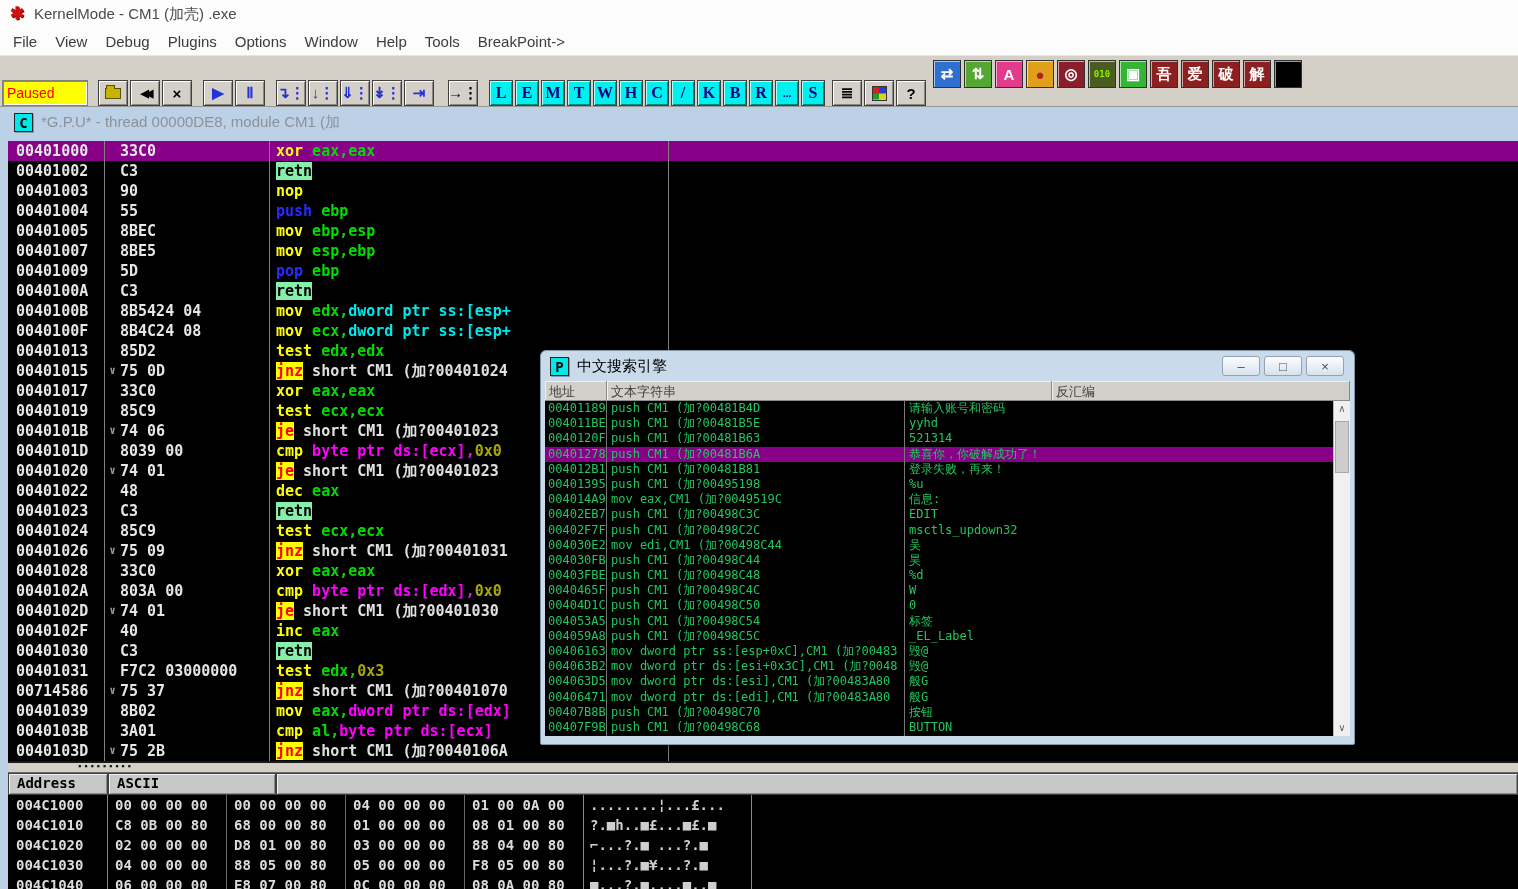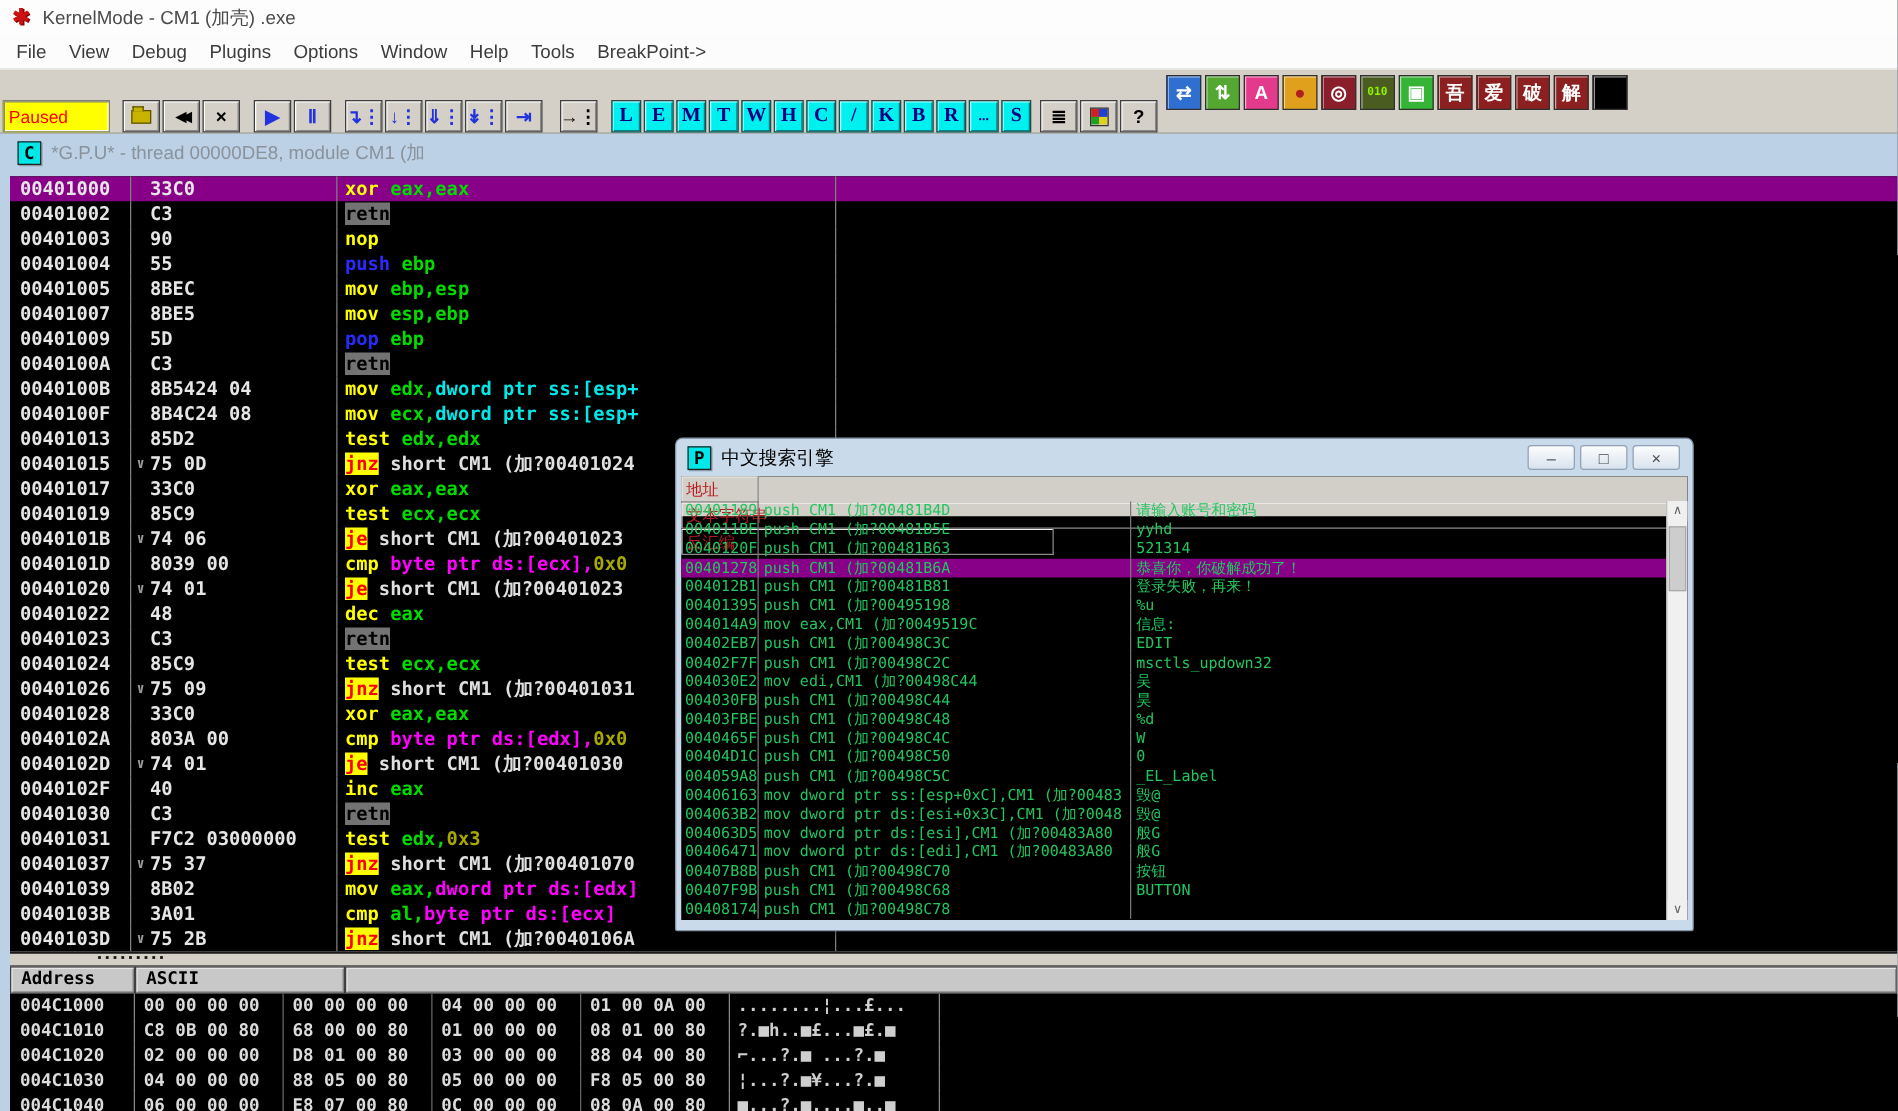--- a/index.html
+++ b/index.html
@@ -54,21 +54,21 @@
   .disasm { position:absolute; left:8px; top:34px; width:1510px; height:620px; background:#000;
             font-family:"DejaVu Sans Mono", monospace; font-weight:bold; font-size:15px; overflow:hidden; }
   .drow { height:20px; line-height:20px; display:flex; white-space:pre; }
   .drow.sel { background:#870087; }
   .dcol-a { width:97px; padding-left:8px; color:#e6e6e6; border-right:1px solid #808080; }
   .dcol-b { width:165px; color:#e6e6e6; border-right:1px solid #808080; display:flex; }
   .jmark { width:15px; color:#999; font-size:11px; text-align:center; }
   .dcol-i { width:399px; padding-left:6px; border-right:1px solid #808080; overflow:hidden; }
   .tk-y{color:#ffff00} .tk-g{color:#00dc00} .tk-c{color:#00e8e8} .tk-m{color:#ff00ff}
   .tk-b{color:#2a2aff} .tk-o{color:#a8a800} .tk-w{color:#e0e0e0}
-  .tk-j{color:#ff0000;background:#ffff00} .tk-r{color:#000;background:#737373}
+  .tk-j{color:#ff0000;background:#ffff00} .tk-r{color:#000;background:#86efac}
 
   
   .splitter { position:absolute; left:8px; top:654px; width:1510px; height:12px; background:#d4d0c8;
               border-top:2px solid #1a1a1a; border-bottom:1px solid #6a6a6a; }
   .splitter span { position:absolute; left:70px; top:-2px; color:#111; font-size:9px; letter-spacing:3px; }
 
   
   .dump-header { position:absolute; left:8px; top:666px; width:1510px; height:22px; background:#c8c8c8; display:flex;
                  font-family:"DejaVu Sans Mono", monospace; font-weight:bold; font-size:14px; }
   .hcell { border:1px solid #404040; box-shadow:inset 1px 1px 0 #f0f0f0, inset -1px -1px 0 #8a8a8a;
@@ -87,21 +87,21 @@
   .popup { position:absolute; left:540px; top:243px; width:815px; height:395px;
            background:#c9daea; border:1px solid #8296a8; border-radius:6px 6px 2px 2px;
            box-shadow:2px 3px 8px rgba(0,0,0,.35); }
   .popup-titlebar { height:30px; display:flex; align-items:center; padding-left:9px; position:relative; }
   .popup-title { color:#000000; font-size:15px; }
   .winbtns { position:absolute; right:10px; top:5px; display:flex; }
   .winbtn { width:38px; height:20px; margin-left:4px; background:linear-gradient(#fdfdfd,#d7e2ee);
             border:1px solid #93a3b5; border-radius:3px; color:#4a4a4a; font-size:13px;
             display:flex; align-items:center; justify-content:center; cursor:default; }
   .popup-inner { position:absolute; left:4px; right:4px; top:30px; bottom:8px; background:#000; overflow:hidden; }
-  .pheader { height:32px; background:#d2cfc9; display:flex; font-size:13px; color:#b91c1c;flex-direction:column; }
+  .pheader { height:20px; background:#d2cfc9; display:flex; font-size:13px; color:#404040; }
   .pcell { border-right:1px solid #8a8a8a; border-bottom:1px solid #8a8a8a; padding:2px 0 0 4px;
            box-shadow:inset 1px 1px 0 #f2f0ec; }
   .pcell.pa { width:62px; } .pcell.pd { width:298px; } .pcell.pt { flex:1; }
   .plist { position:absolute; left:0; right:17px; top:20px; bottom:0; overflow:hidden;
            font-family:"DejaVu Sans Mono", monospace; font-size:12px; color:#22c55e; }
   .prow { height:15.2px; line-height:15.2px; display:flex; white-space:pre; }
   .prow.sel { background:#870087; }
   .pcol-a { width:62px; padding-left:3px; border-right:1px solid #777; overflow:hidden; }
   .pcol-d { width:298px; padding-left:4px; border-right:1px solid #777; overflow:hidden; }
   .pcol-t { flex:1; padding-left:4px; overflow:hidden; }
@@ -221,21 +221,21 @@
         <div class="drow"><span class="dcol-a">00401022</span><span class="dcol-b"><span class="jmark"></span><span>48</span></span><span class="dcol-i"><span class="tk-y">dec</span><span class="tk-g"> eax</span></span><span></span></div>
         <div class="drow"><span class="dcol-a">00401023</span><span class="dcol-b"><span class="jmark"></span><span>C3</span></span><span class="dcol-i"><span class="tk-r">retn</span></span><span></span></div>
         <div class="drow"><span class="dcol-a">00401024</span><span class="dcol-b"><span class="jmark"></span><span>85C9</span></span><span class="dcol-i"><span class="tk-y">test</span><span class="tk-g"> ecx,ecx</span></span><span></span></div>
         <div class="drow"><span class="dcol-a">00401026</span><span class="dcol-b"><span class="jmark">∨</span><span>75 09</span></span><span class="dcol-i"><span class="tk-j">jnz</span><span class="tk-w"> short CM1 (加?00401031</span></span><span></span></div>
         <div class="drow"><span class="dcol-a">00401028</span><span class="dcol-b"><span class="jmark"></span><span>33C0</span></span><span class="dcol-i"><span class="tk-y">xor</span><span class="tk-g"> eax,eax</span></span><span></span></div>
         <div class="drow"><span class="dcol-a">0040102A</span><span class="dcol-b"><span class="jmark"></span><span>803A 00</span></span><span class="dcol-i"><span class="tk-y">cmp</span><span class="tk-m"> byte ptr ds:[edx],</span><span class="tk-o">0x0</span></span><span></span></div>
         <div class="drow"><span class="dcol-a">0040102D</span><span class="dcol-b"><span class="jmark">∨</span><span>74 01</span></span><span class="dcol-i"><span class="tk-j">je</span><span class="tk-w"> short CM1 (加?00401030</span></span><span></span></div>
         <div class="drow"><span class="dcol-a">0040102F</span><span class="dcol-b"><span class="jmark"></span><span>40</span></span><span class="dcol-i"><span class="tk-y">inc</span><span class="tk-g"> eax</span></span><span></span></div>
         <div class="drow"><span class="dcol-a">00401030</span><span class="dcol-b"><span class="jmark"></span><span>C3</span></span><span class="dcol-i"><span class="tk-r">retn</span></span><span></span></div>
         <div class="drow"><span class="dcol-a">00401031</span><span class="dcol-b"><span class="jmark"></span><span>F7C2 03000000</span></span><span class="dcol-i"><span class="tk-y">test</span><span class="tk-g"> edx,</span><span class="tk-o">0x3</span></span><span></span></div>
-        <div class="drow"><span class="dcol-a">00401037</span><span class="dcol-b"><span class="jmark">∨</span><span>75 37</span></span><span class="dcol-i"><span class="tk-j">jnz</span><span class="tk-w"> short CM1 (加?00401070</span></span><span></span></div>
+        <div class="drow"><span class="dcol-a">00714586</span><span class="dcol-b"><span class="jmark">∨</span><span>75 37</span></span><span class="dcol-i"><span class="tk-j">jnz</span><span class="tk-w"> short CM1 (加?00401070</span></span><span></span></div>
         <div class="drow"><span class="dcol-a">00401039</span><span class="dcol-b"><span class="jmark"></span><span>8B02</span></span><span class="dcol-i"><span class="tk-y">mov</span><span class="tk-g"> eax,</span><span class="tk-m">dword ptr ds:[edx]</span></span><span></span></div>
         <div class="drow"><span class="dcol-a">0040103B</span><span class="dcol-b"><span class="jmark"></span><span>3A01</span></span><span class="dcol-i"><span class="tk-y">cmp</span><span class="tk-g"> al,</span><span class="tk-m">byte ptr ds:[ecx]</span></span><span></span></div>
         <div class="drow"><span class="dcol-a">0040103D</span><span class="dcol-b"><span class="jmark">∨</span><span>75 2B</span></span><span class="dcol-i"><span class="tk-j">jnz</span><span class="tk-w"> short CM1 (加?0040106A</span></span><span></span></div>
       </div>
 
     <div class="splitter">
         <span>▪▪▪▪▪▪▪▪▪</span>
       </div>
 
     <div class="dump-header">
@@ -276,20 +276,21 @@
             <div class="prow"><span class="pcol-a">004012B1</span><span class="pcol-d">push CM1 (加?00481B81</span><span class="pcol-t">登录失败，再来！</span></div>
             <div class="prow"><span class="pcol-a">00401395</span><span class="pcol-d">push CM1 (加?00495198</span><span class="pcol-t">%u</span></div>
             <div class="prow"><span class="pcol-a">004014A9</span><span class="pcol-d">mov eax,CM1 (加?0049519C</span><span class="pcol-t">信息:</span></div>
             <div class="prow"><span class="pcol-a">00402EB7</span><span class="pcol-d">push CM1 (加?00498C3C</span><span class="pcol-t">EDIT</span></div>
             <div class="prow"><span class="pcol-a">00402F7F</span><span class="pcol-d">push CM1 (加?00498C2C</span><span class="pcol-t">msctls_updown32</span></div>
             <div class="prow"><span class="pcol-a">004030E2</span><span class="pcol-d">mov edi,CM1 (加?00498C44</span><span class="pcol-t">吴</span></div>
             <div class="prow"><span class="pcol-a">004030FB</span><span class="pcol-d">push CM1 (加?00498C44</span><span class="pcol-t">昊</span></div>
             <div class="prow"><span class="pcol-a">00403FBE</span><span class="pcol-d">push CM1 (加?00498C48</span><span class="pcol-t">%d</span></div>
             <div class="prow"><span class="pcol-a">0040465F</span><span class="pcol-d">push CM1 (加?00498C4C</span><span class="pcol-t">W</span></div>
             <div class="prow"><span class="pcol-a">00404D1C</span><span class="pcol-d">push CM1 (加?00498C50</span><span class="pcol-t">0</span></div>
+            <div class="prow"><span class="pcol-a">004053A5</span><span class="pcol-d">push CM1 (加?00498C54</span><span class="pcol-t">标签</span></div>
             <div class="prow"><span class="pcol-a">004059A8</span><span class="pcol-d">push CM1 (加?00498C5C</span><span class="pcol-t">_EL_Label</span></div>
             <div class="prow"><span class="pcol-a">00406163</span><span class="pcol-d">mov dword ptr ss:[esp+0xC],CM1 (加?00483</span><span class="pcol-t">毁@</span></div>
             <div class="prow"><span class="pcol-a">004063B2</span><span class="pcol-d">mov dword ptr ds:[esi+0x3C],CM1 (加?0048</span><span class="pcol-t">毁@</span></div>
             <div class="prow"><span class="pcol-a">004063D5</span><span class="pcol-d">mov dword ptr ds:[esi],CM1 (加?00483A80</span><span class="pcol-t">般G</span></div>
             <div class="prow"><span class="pcol-a">00406471</span><span class="pcol-d">mov dword ptr ds:[edi],CM1 (加?00483A80</span><span class="pcol-t">般G</span></div>
             <div class="prow"><span class="pcol-a">00407B8B</span><span class="pcol-d">push CM1 (加?00498C70</span><span class="pcol-t">按钮</span></div>
             <div class="prow"><span class="pcol-a">00407F9B</span><span class="pcol-d">push CM1 (加?00498C68</span><span class="pcol-t">BUTTON</span></div>
             <div class="prow"><span class="pcol-a">00408174</span><span class="pcol-d">push CM1 (加?00498C78</span><span class="pcol-t"></span></div>
           </div>
         <div class="pscroll">

